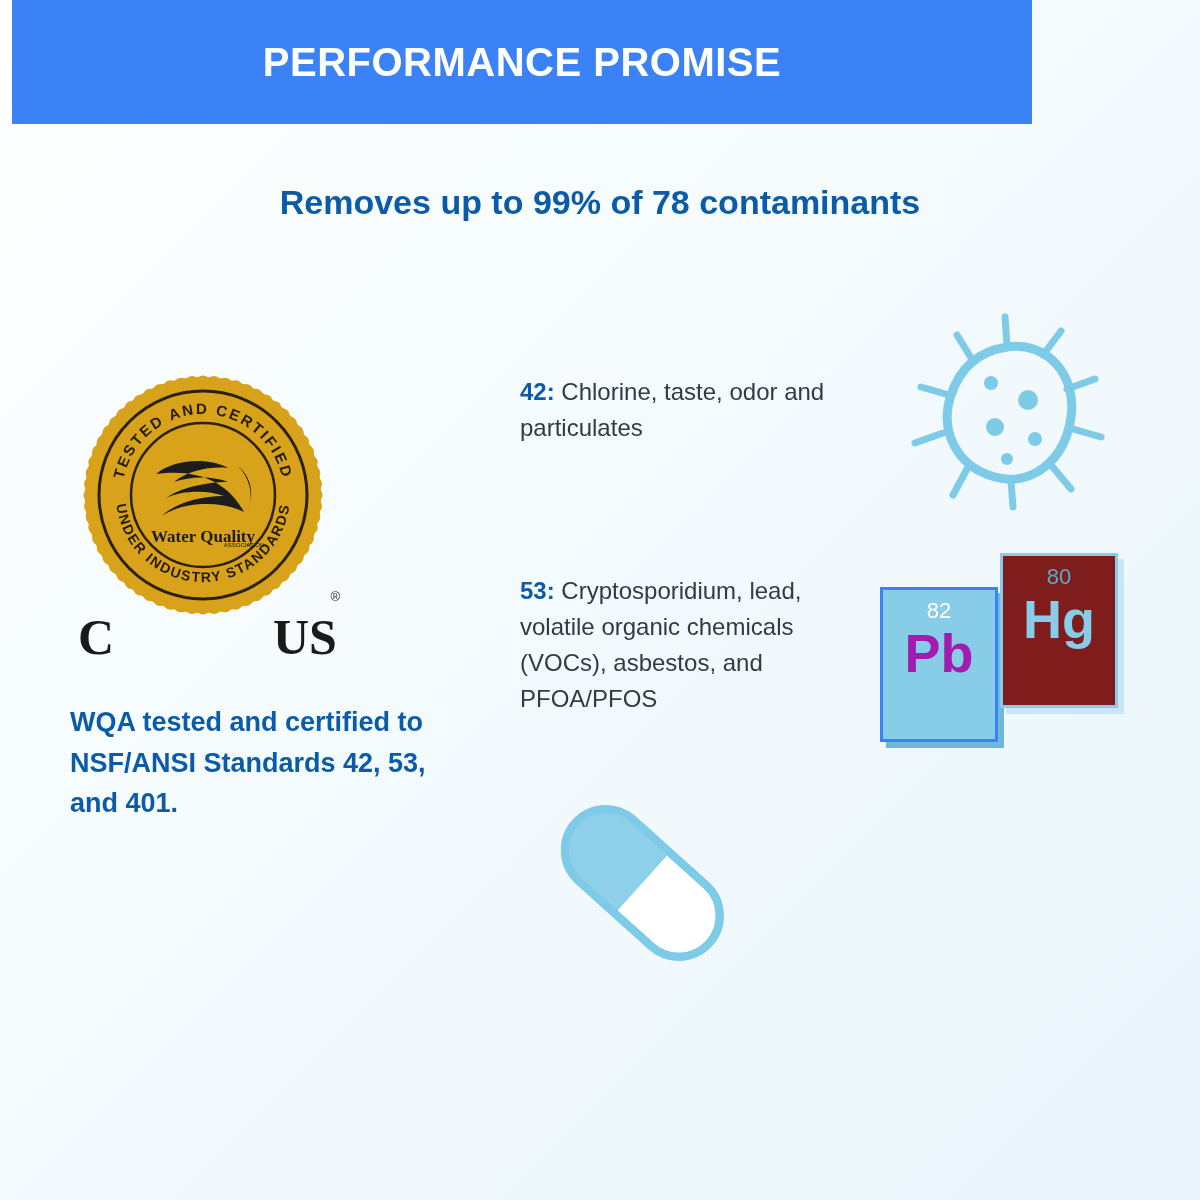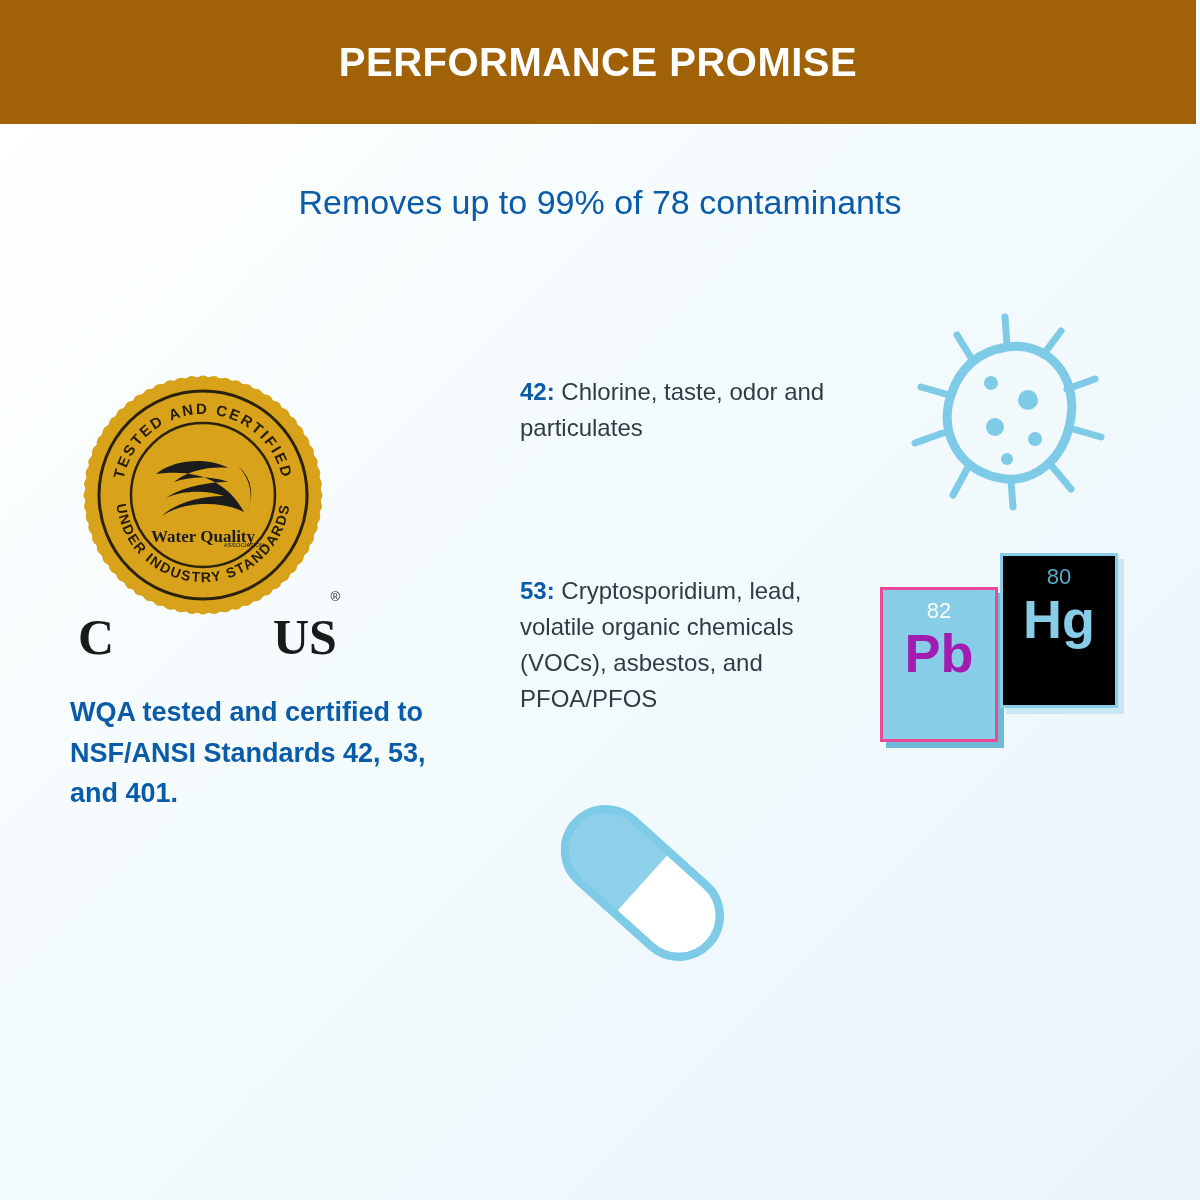--- a/index.html
+++ b/index.html
@@ -11,24 +11,24 @@
     height: 1200px;
     font-family: "Liberation Sans", sans-serif;
     background: linear-gradient(135deg, #ffffff 0%, #f4fbfd 45%, #e9f4fb 100%);
     overflow: hidden;
     position: relative;
   }
 
   
   .header-bar {
     position: absolute;
-    top: 0; left: 0;
-    width: 1196px;
+    top: 0; left: 12px;
+    width: 1020px;
     height: 124px;
-    background: #a16207;
+    background: #3b82f6;
     display: flex;
     align-items: center;
     justify-content: center;
   }
   .header-title {
     color: #ffffff;
     font-size: 40px;
     font-weight: bold;
     letter-spacing: 0.5px;
     text-align: center;
@@ -36,21 +36,21 @@
 
   
   .subtitle {
     position: absolute;
     top: 183px;
     left: 0;
     width: 1200px;
     text-align: center;
     color: #0b5ca8;
     font-size: 34px;
-    font-weight: normal;
+    font-weight: bold;
   }
 
   
   .left-col {
     position: absolute;
     top: 370px;
     left: 70px;
     width: 400px;
   }
   .seal-wrap {
@@ -91,21 +91,21 @@
   .cus-us {
     position: absolute;
     left: 195px;
     top: 0;
     font-size: 50px;
     font-weight: bold;
     color: #1a1a1a;
     font-family: "Liberation Serif", serif;
   }
   .caption {
-    margin-top: 22px;
+    margin-top: 32px;
     color: #0b5ca8;
     font-size: 27px;
     font-weight: bold;
     line-height: 1.5;
     width: 400px;
   }
 
   
   .rows {
     position: absolute;
@@ -155,29 +155,29 @@
     box-sizing: border-box;
     text-align: center;
     font-family: "Liberation Sans", sans-serif;
   }
   .el-pb {
     left: 0;
     top: 42px;
     width: 118px;
     height: 155px;
     background: #87cde8;
-    border: 3px solid #ec4899;
+    border: 3px solid #3b82f6;
     box-shadow: 6px 6px 0 #6fb9d6;
   }
   .el-hg {
     left: 120px;
     top: 8px;
     width: 118px;
     height: 155px;
-    background: #000000;
+    background: #7f1d1d;
     border: 3px solid #87cde8;
     box-shadow: 6px 6px 0 #c8e6f3;
   }
   .el-num {
     margin-top: 8px;
     font-size: 22px;
   }
   .el-sym {
     font-size: 54px;
     font-weight: bold;

